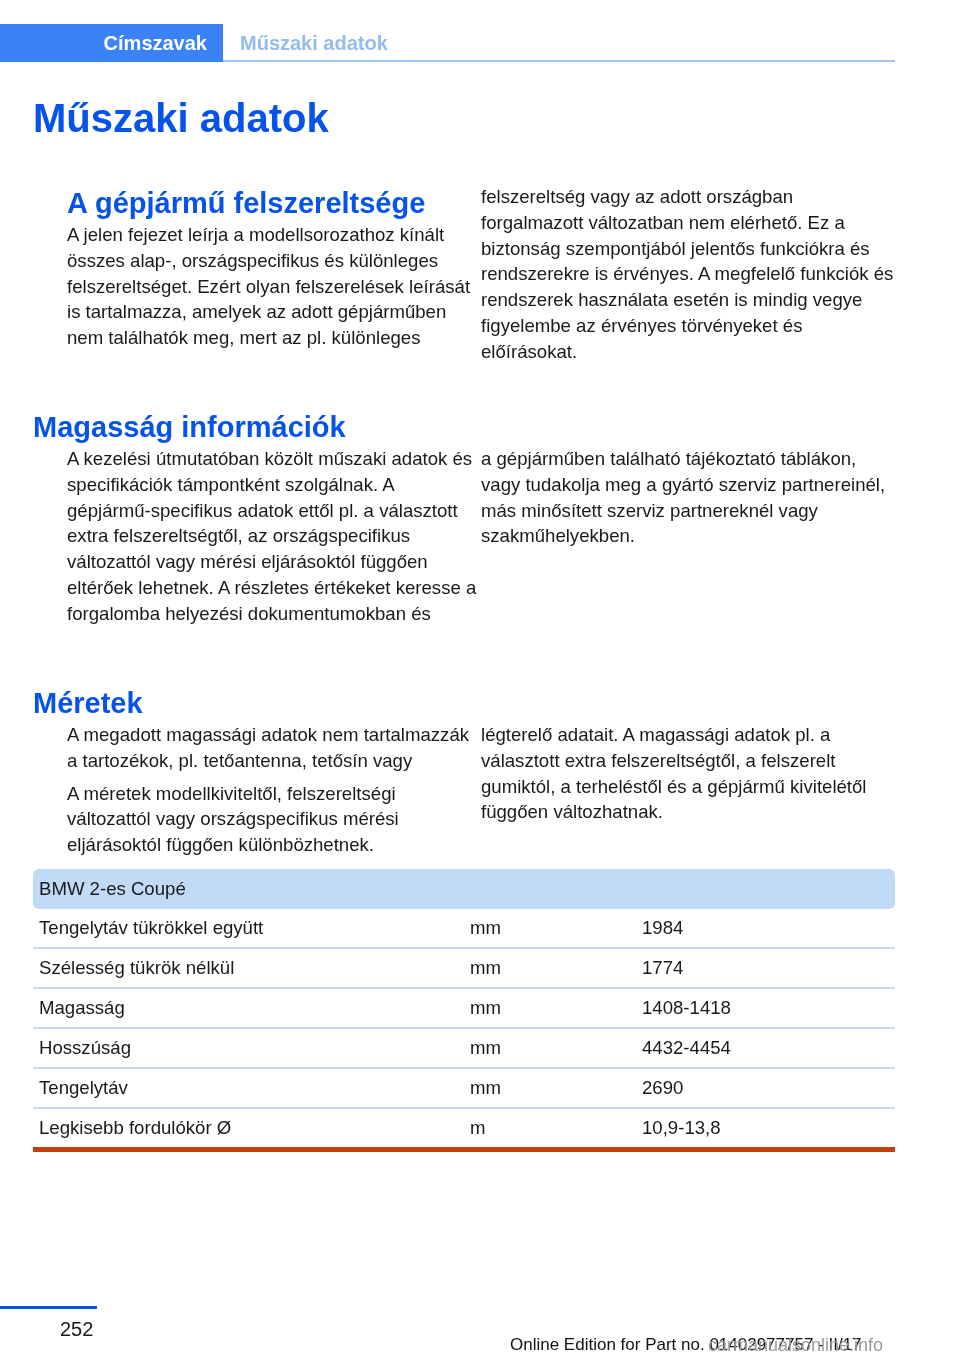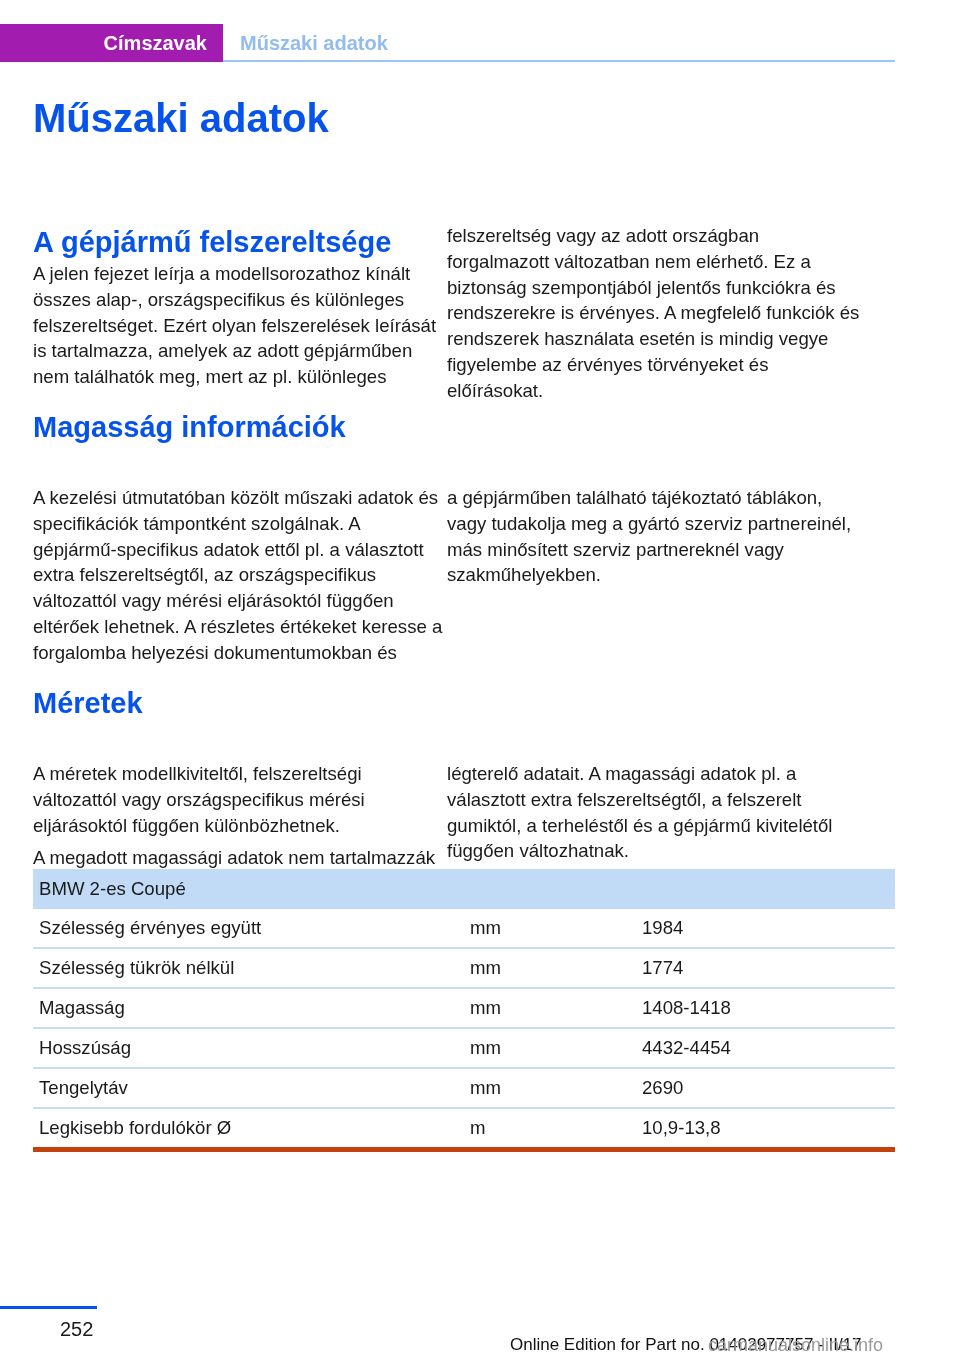--- a/index.html
+++ b/index.html
@@ -3,53 +3,53 @@
 <meta charset="utf-8">
 <style>
   html, body { margin: 0; padding: 0; background: #ffffff; }
   body {
     width: 960px; height: 1362px; position: relative; overflow: hidden;
     font-family: "Liberation Sans", "DejaVu Sans", sans-serif; color: #1a1a1a;
   }
   .header { position: absolute; top: 24px; left: 0; width: 895px; height: 38px; }
   .tab-active {
     position: absolute; left: 0; top: 0; width: 223px; height: 38px;
-    background: #a21caf; color: #fff; font-weight: bold; font-size: 20px;
+    background: #3b82f6; color: #fff; font-weight: bold; font-size: 20px;
     display: flex; align-items: center; justify-content: flex-end;
     padding-right: 16px; box-sizing: border-box;
   }
   .tab-inactive {
     position: absolute; left: 240px; top: 0; height: 38px;
     color: #92bcef; font-weight: bold; font-size: 20px;
     display: flex; align-items: center;
   }
   .header-line {
     position: absolute; left: 223px; top: 36px; width: 672px; height: 2px; background: #9ec6f3;
   }
   .page-title {
     position: absolute; left: 33px; top: 96px; margin: 0;
     font-size: 40px; font-weight: bold; color: #0653ec;
   }
   .section { position: absolute; left: 33px; width: 862px; }
   .section h2 {
     margin: 0; font-size: 29px; font-weight: bold; color: #0653ec; line-height: 38px;
   }
-  .cols { display: flex; justify-content: flex-start; margin-top: 39px; }
+  .cols { display: flex; justify-content: flex-end; }
   .col { width: 414px; font-size: 18.6px; line-height: 25.8px; }
   .col p { margin: 0 0 7px 0; }
   .sec1 { top: 184px; }
   .sec2 { top: 408px; }
   .sec3 { top: 684px; }
 
   table.spec {
     position: absolute; left: 33px; top: 869px; width: 862px;
     border-collapse: collapse; font-size: 18.6px;
   }
   table.spec td { height: 38px; padding: 0 0 0 6px; border-bottom: 2px solid #c5dcf6; }
-  table.spec tr.head td { background: #c1dbf6; border-bottom: none; height: 40px; }
+  table.spec tr.head td { background: #c1dbf6; border-bottom: none; height: 40px; border-radius: 6px; }
   table.spec tr.last td { border-bottom: 5px solid #c2410c; }
   td.c1 { width: 425px; }
   td.c2 { width: 166px; margin-left: 12px; }
 
   .footer-line { position: absolute; left: 0; top: 1306px; width: 97px; height: 3px; background: #0653ec; }
   .page-number { position: absolute; left: 60px; top: 1318px; font-size: 20px; }
   .edition { position: absolute; left: 510px; top: 1335px; font-size: 17px; color: #111; }
   .watermark { position: absolute; left: 685px; top: 1335px; font-size: 18px; color: #9a9a9a; padding-left: 23px; }
 </style>
 </head>
@@ -84,36 +84,36 @@
     <div class="col">
       <p>a gépjárműben található tájékoztató táblákon, vagy tudakolja meg a gyártó szerviz partnereinél, más minősített szerviz partnereknél vagy szakműhelyekben.</p>
     </div>
   </div>
 </div>
 
 <div class="section sec3">
   <h2>Méretek</h2>
   <div class="cols">
     <div class="col">
+      <p>A megadott magassági adatok nem tartalmazzák a tartozékok, pl. tetőantenna, tetősín vagy</p>
       <p>A méretek modellkiviteltől, felszereltségi változattól vagy országspecifikus mérési eljárásoktól függően különbözhetnek.</p>
-      <p>A megadott magassági adatok nem tartalmazzák a tartozékok, pl. tetőantenna, tetősín vagy</p>
     </div>
     <div class="col">
       <p>légterelő adatait. A magassági adatok pl. a választott extra felszereltségtől, a felszerelt gumiktól, a terheléstől és a gépjármű kivitelétől függően változhatnak.</p>
     </div>
   </div>
 </div>
 
 <table class="spec">
   <tbody>
       <tr class="head">
     <td colspan="3">BMW 2-es Coupé</td>
   </tr>
   <tr>
-    <td class="c1">Szélesség érvényes együtt</td>
+    <td class="c1">Tengelytáv tükrökkel együtt</td>
     <td class="c2">mm</td>
     <td>1984</td>
   </tr>
   <tr>
     <td class="c1">Szélesség tükrök nélkül</td>
     <td class="c2">mm</td>
     <td>1774</td>
   </tr>
   <tr>
     <td class="c1">Magasság</td>

